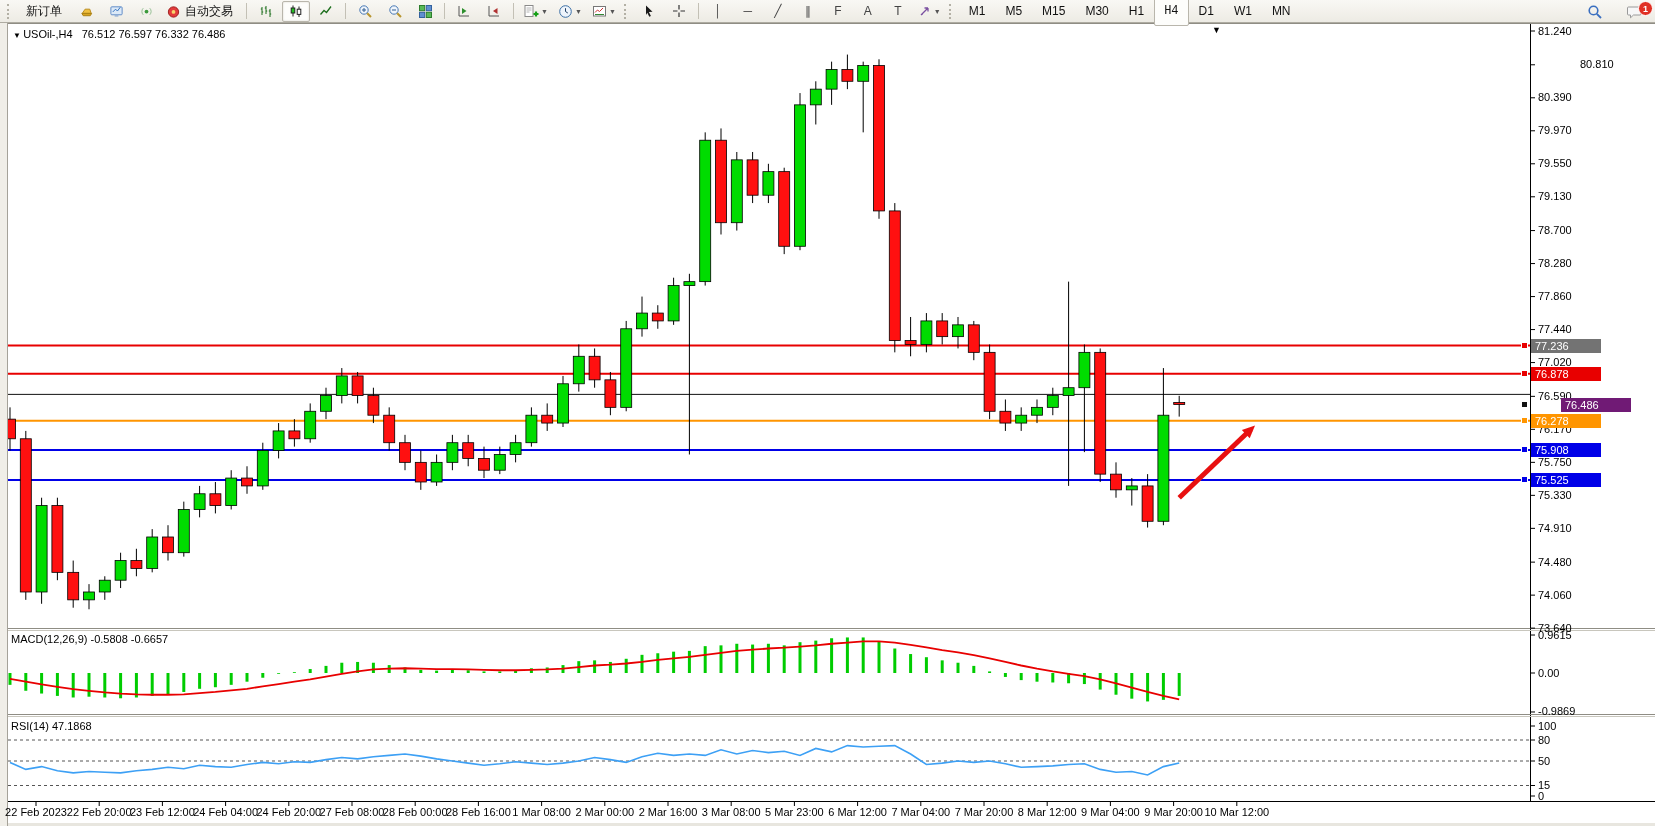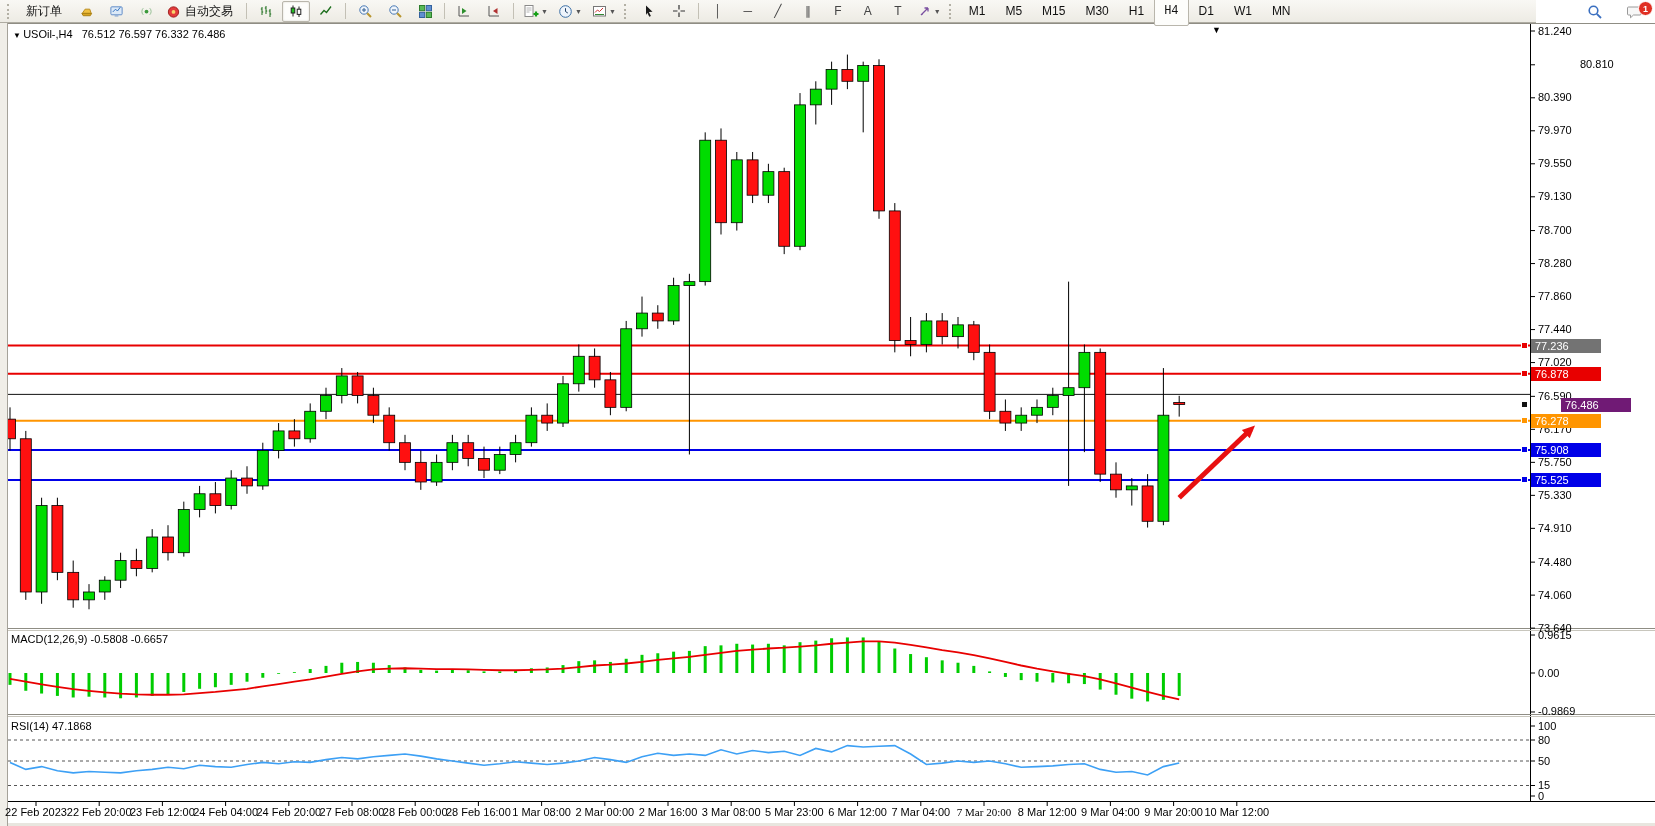--- a/index.html
+++ b/index.html
@@ -1,18 +1,18 @@
 <!DOCTYPE html>
 <html><head>
 <meta charset="utf-8">
 <style>
   html,body{margin:0;padding:0;background:#d4d0c8;font-family:"Liberation Sans","DejaVu Sans",sans-serif;}
   #app{position:relative;width:1655px;height:826px;background:#ffffff;overflow:hidden;}
   
-  #toolbar{position:absolute;left:0;top:0;width:1536px;height:23px;background:linear-gradient(#f9f8f4,#edebe4);
+  #toolbar{position:absolute;left:0;top:0;width:1655px;height:23px;background:linear-gradient(#f9f8f4,#edebe4);
     border-bottom:1px solid #aeaba1;display:flex;align-items:center;padding-left:4px;box-sizing:border-box;z-index:30;}
   .tb-btn{height:19px;min-width:20px;display:inline-flex;align-items:center;justify-content:center;
     padding:0 3px;margin:0 1px;border:1px solid transparent;border-radius:2px;font-size:12px;color:#222;cursor:default;}
   .tb-btn.active{background:#fdfdfb;border:1px solid #b9b6ac;box-shadow:inset 0 0 2px #d8d5cb;}
   .tb-txt{font-size:12px;color:#111;padding:0 4px;}
   .tb-sep{width:1px;height:16px;background:#c3c0b5;margin:0 4px;}
   .tb-grip{width:3px;height:15px;border-left:2px dotted #b3b0a5;margin:0 5px 0 3px;}
   .tb-glyph{font-size:12px;color:#444;}
   .tb-dd{font-size:7px;color:#555;margin-left:2px;}
   .tf-btn{font-size:11px;color:#444;padding:4px 5px;height:19px;display:inline-flex;align-items:center;border:1px solid transparent;border-radius:2px;}
@@ -612,21 +612,21 @@
       <div style="left:352px;top:806px;" class="time-lbl">27 Feb 08:00</div>
       <div style="left:415.20000000000005px;top:806px;" class="time-lbl">28 Feb 00:00</div>
       <div style="left:478.40000000000003px;top:806px;" class="time-lbl">28 Feb 16:00</div>
       <div style="left:541.6px;top:806px;" class="time-lbl">1 Mar 08:00</div>
       <div style="left:604.8000000000001px;top:806px;" class="time-lbl">2 Mar 00:00</div>
       <div style="left:668px;top:806px;" class="time-lbl">2 Mar 16:00</div>
       <div style="left:731.2px;top:806px;" class="time-lbl">3 Mar 08:00</div>
       <div style="left:794.4000000000001px;top:806px;" class="time-lbl">5 Mar 23:00</div>
       <div style="left:857.6px;top:806px;" class="time-lbl">6 Mar 12:00</div>
       <div style="left:920.8000000000001px;top:806px;" class="time-lbl">7 Mar 04:00</div>
-      <div style="left:984px;top:806px;font-family:Liberation Serif, serif;" class="time-lbl">7 Mar 20:00</div>
+      <div style="left:984px;top:806px;" class="time-lbl">7 Mar 20:00</div>
       <div style="left:1047.2px;top:806px;" class="time-lbl">8 Mar 12:00</div>
       <div style="left:1110.4px;top:806px;" class="time-lbl">9 Mar 04:00</div>
       <div style="left:1173.6000000000001px;top:806px;" class="time-lbl">9 Mar 20:00</div>
       <div style="left:1236.8px;top:806px;" class="time-lbl">10 Mar 12:00</div>
       <div style="left:1531px;top:338.59427999999923px;background:#737373;" class="tag">77.236</div>
       <div style="left:1521px;top:341.59427999999923px;background:#e80000;" class="tag-notch"></div>
       <div style="left:1531px;top:366.7223399999996px;background:#e80000;" class="tag">76.878</div>
       <div style="left:1521px;top:369.7223399999996px;background:#e80000;" class="tag-notch"></div>
       <div style="left:1531px;top:397.52177999999924px;background:#701a75;margin-left:30px;" class="tag">76.486</div>
       <div style="left:1521px;top:400.52177999999924px;background:#111111;" class="tag-notch"></div>

